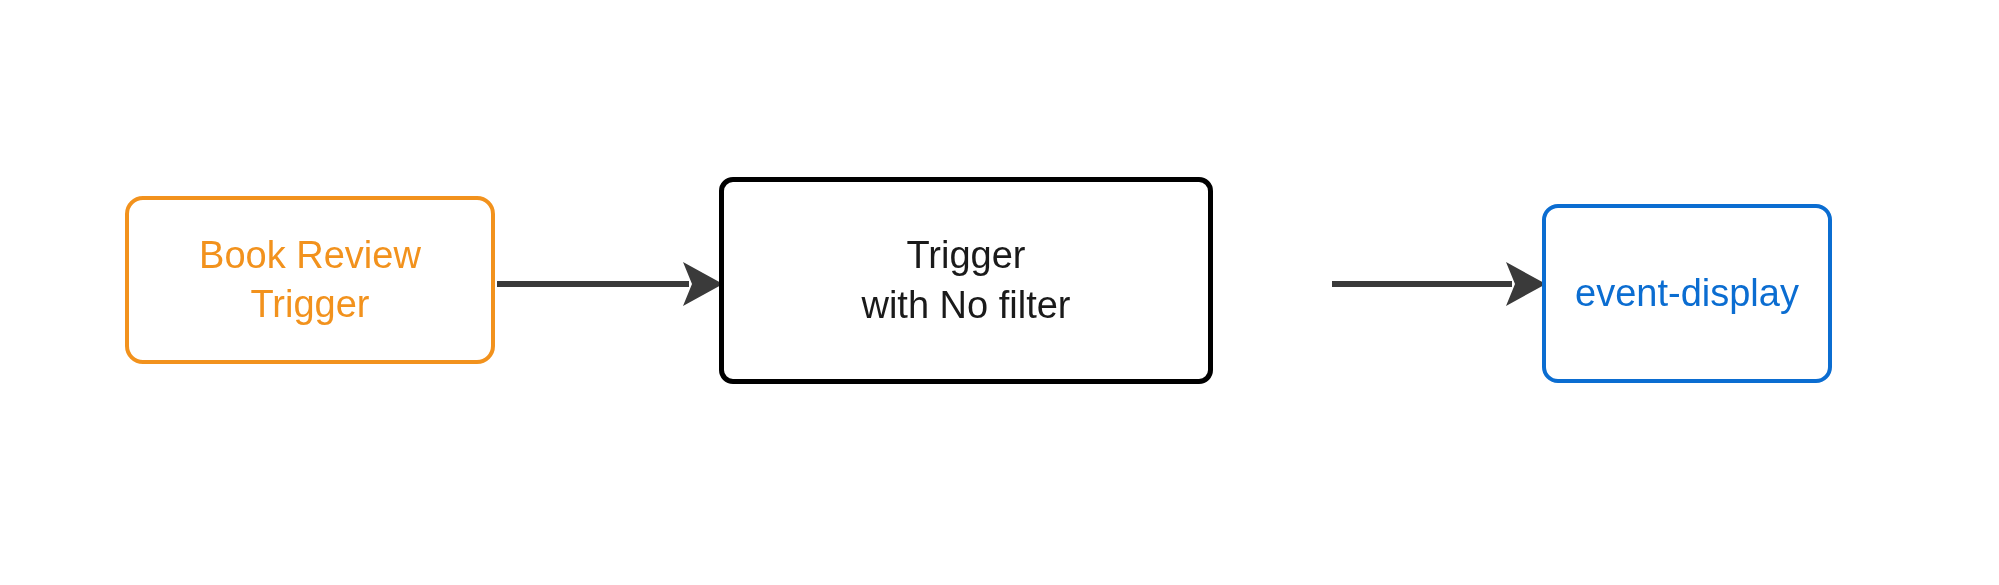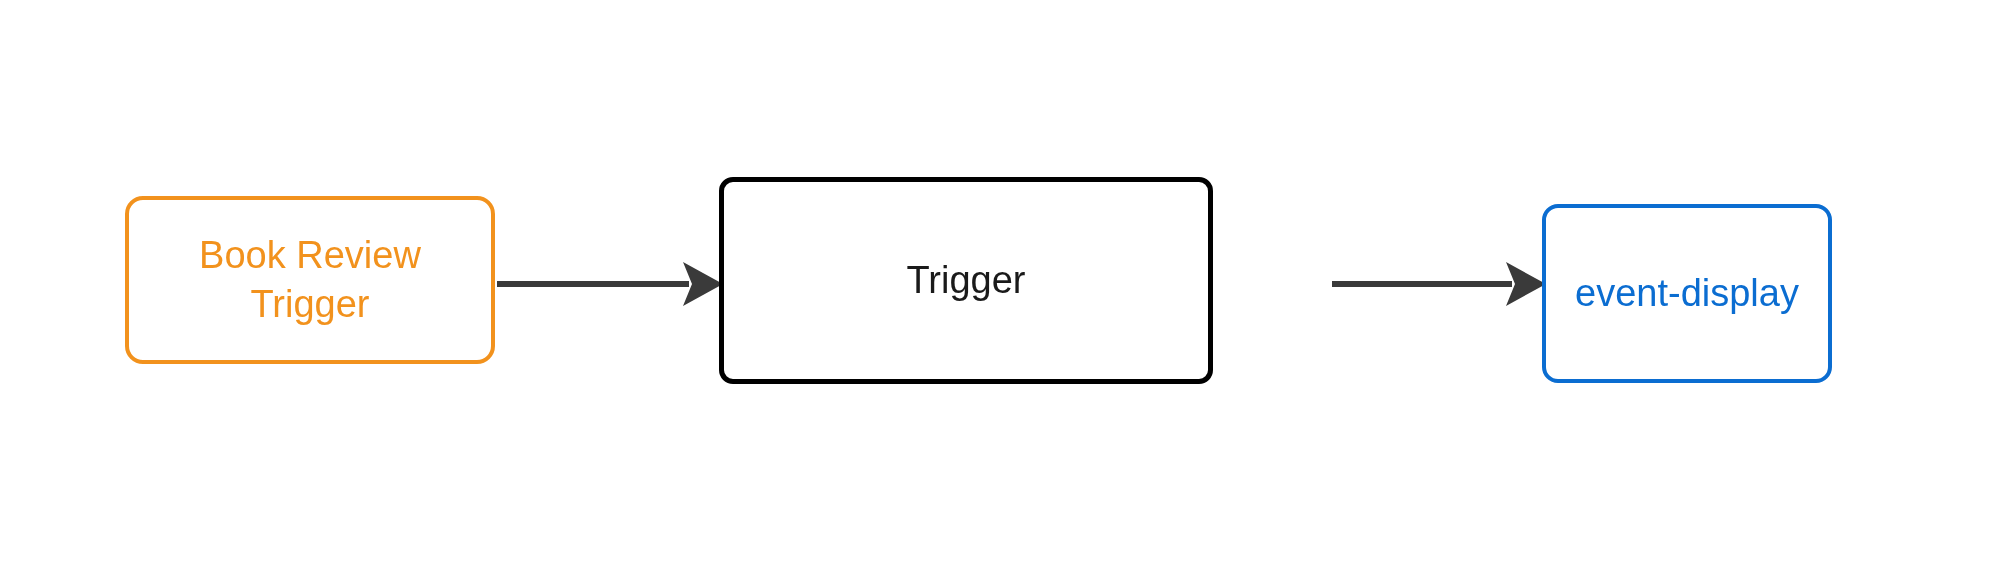--- a/index.html
+++ b/index.html
@@ -108,20 +108,21 @@
 
   <div class="edge" id="edge-broker-to-trigger">
     <svg width="232" height="52" viewBox="0 0 232 52" xmlns="http://www.w3.org/2000/svg">
       <line x1="4" y1="26" x2="196" y2="26" stroke="#3a3a3a" stroke-width="6" stroke-linecap="butt"></line>
       <path d="M 190 4 L 230 26 L 190 48 L 199 26 Z" fill="#3a3a3a"></path>
     </svg>
   </div>
 
   <div class="node" id="node-trigger">
     <span class="node-line">Trigger</span>
+    <span class="node-line">with No filter</span>
   </div>
 
   <div class="edge" id="edge-trigger-to-sink">
     <svg width="340" height="52" viewBox="0 0 340 52" xmlns="http://www.w3.org/2000/svg">
       <line x1="124" y1="26" x2="304" y2="26" stroke="#3a3a3a" stroke-width="6" stroke-linecap="butt"></line>
       <path d="M 298 4 L 338 26 L 298 48 L 307 26 Z" fill="#3a3a3a"></path>
     </svg>
   </div>
 
   <div class="node" id="node-event-display">

